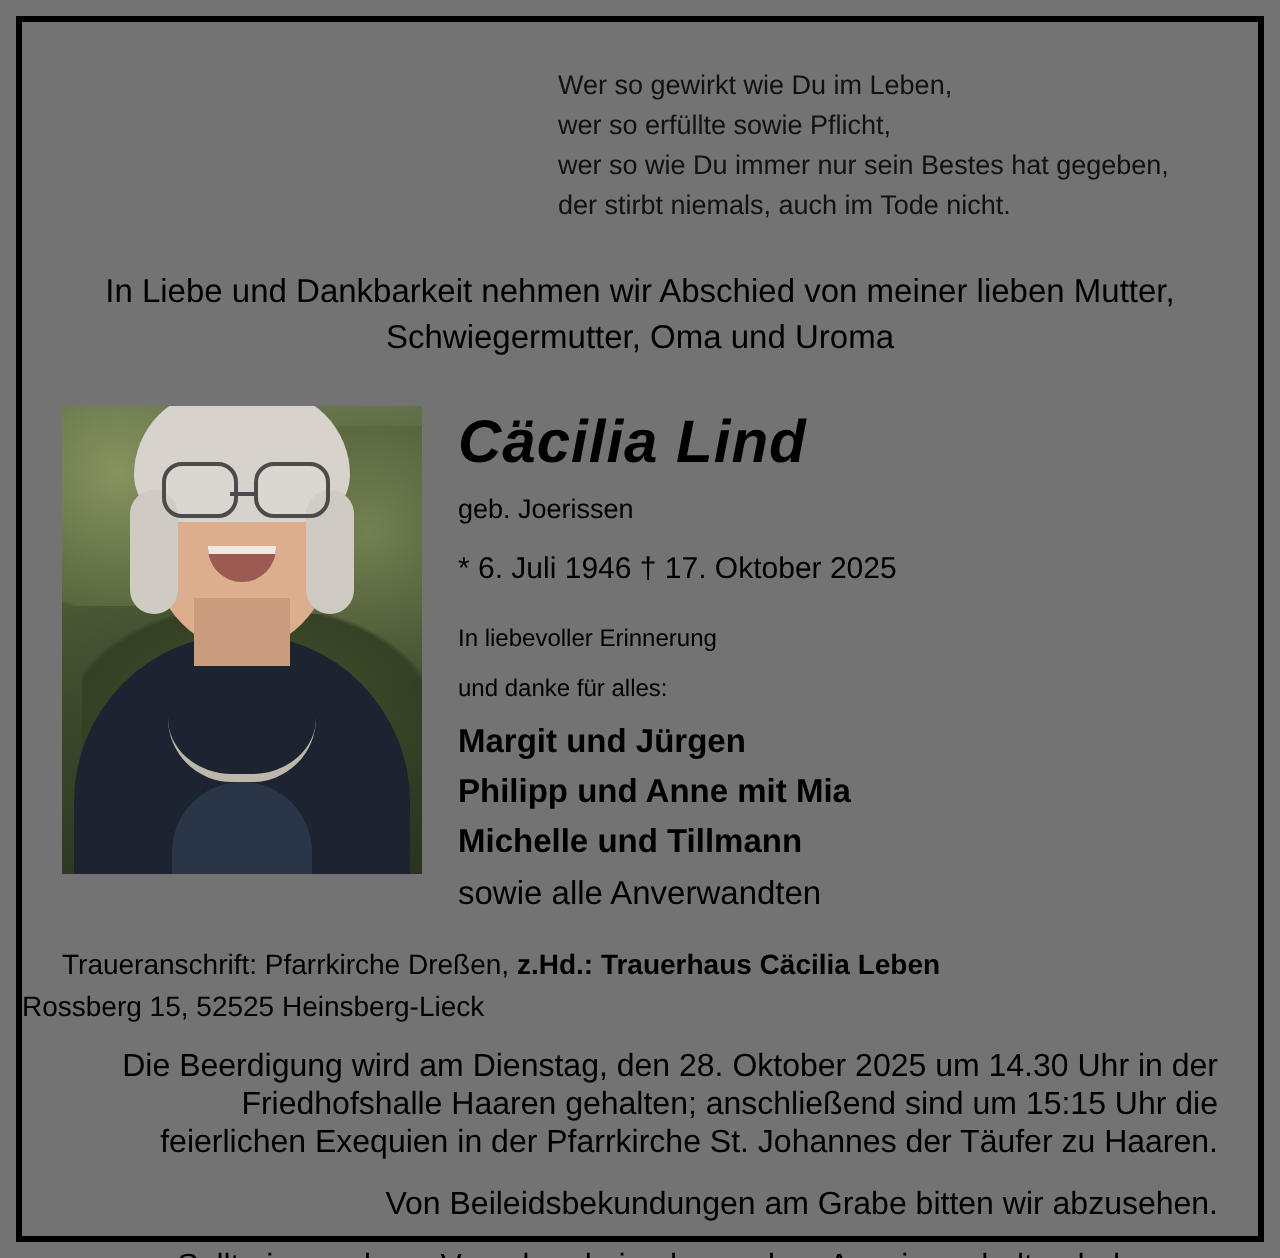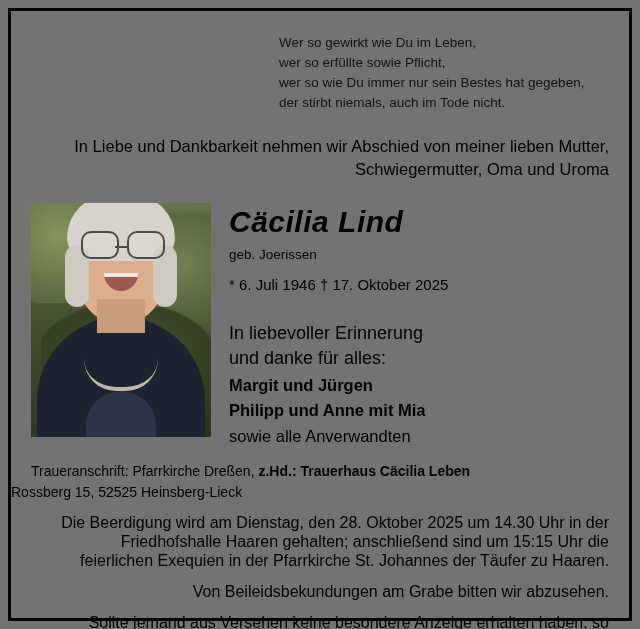--- a/index.html
+++ b/index.html
@@ -45,21 +45,21 @@
     color: #111;
     margin-top: 8px;
   }
   .verse div { white-space: nowrap; }
 
   
   .intro {
     margin-top: 22px;
     font-size: 16.5px;
     line-height: 23px;
-    text-align: right;
+    text-align: center;
   }
 
   
   .main {
     margin-top: 16px;
     display: flex;
     align-items: flex-start;
   }
   .photo-wrap {
     width: 180px;
@@ -163,23 +163,23 @@
   }
   .maiden {
     font-size: 13.5px;
     margin-top: 8px;
   }
   .dates {
     font-size: 15px;
     margin-top: 14px;
   }
   .memory {
-    font-size: 18px;
+    font-size: 12px;
     line-height: 25px;
-    margin-top: 28px;
+    margin-top: 14px;
   }
   .family {
     font-size: 16.5px;
     font-weight: bold;
     line-height: 25px;
     margin-top: 2px;
   }
   .relatives {
     font-size: 16.5px;
     line-height: 25px;
@@ -247,20 +247,21 @@
           <div class="name">Cäcilia Lind</div>
           <div class="maiden">geb. Joerissen</div>
           <div class="dates">* 6. Juli 1946   † 17. Oktober 2025</div>
           <div class="memory">
             <div>In liebevoller Erinnerung</div>
             <div>und danke für alles:</div>
           </div>
           <div class="family">
             <div>Margit und Jürgen</div>
             <div>Philipp und Anne mit Mia</div>
+            <div>Michelle und Tillmann</div>
           </div>
           <div class="relatives">sowie alle Anverwandten</div>
         </div>
       </div>
 
       <div class="address">
         <div class="line1"><span>Traueranschrift: Pfarrkirche Dreßen, </span><b>z.Hd.: Trauerhaus Cäcilia Leben</b></div>
         <div class="line2">Rossberg 15, 52525 Heinsberg-Lieck</div>
       </div>
 

